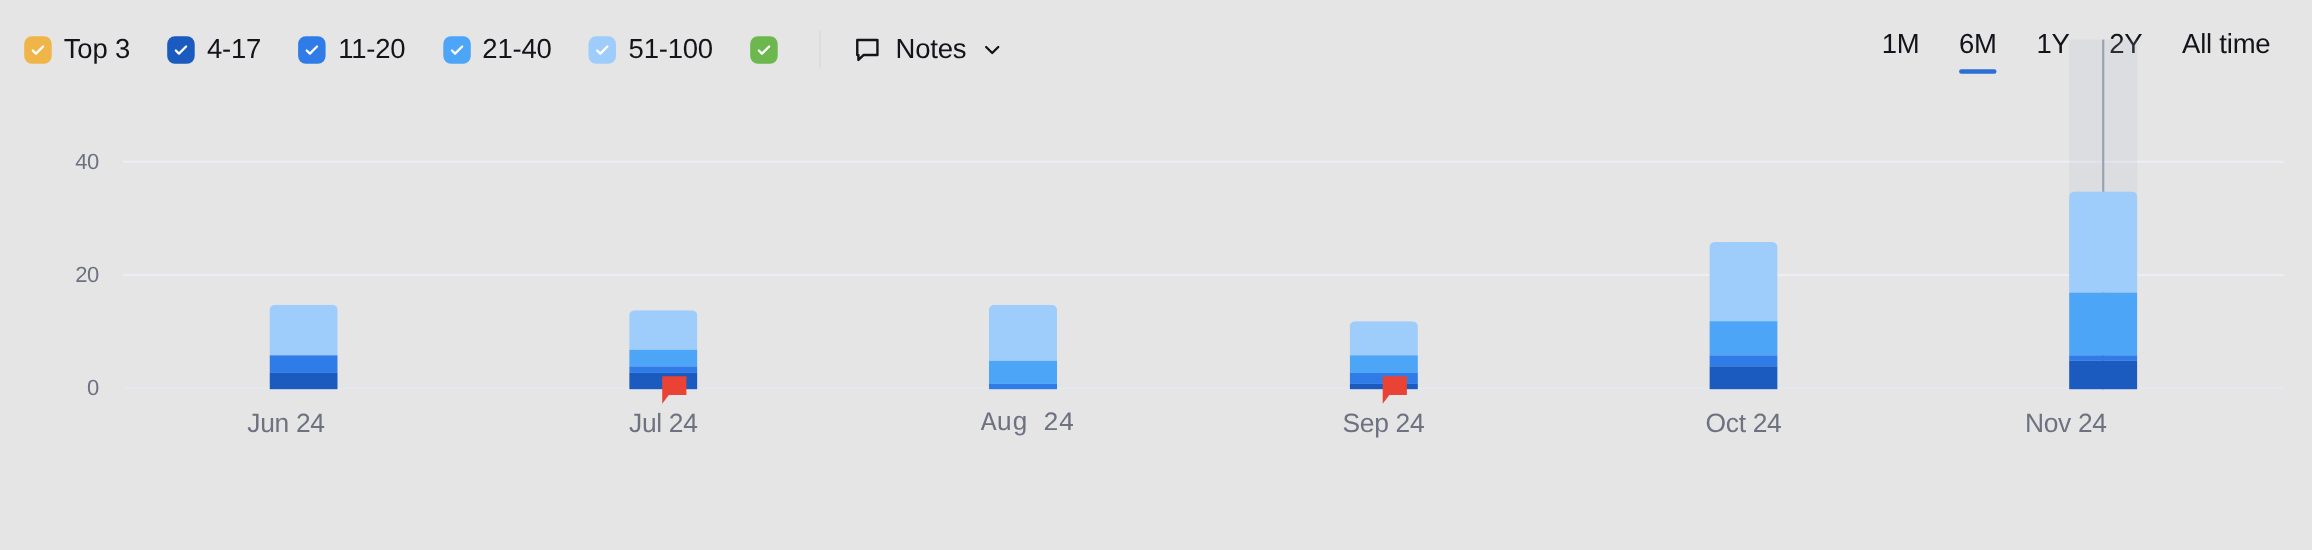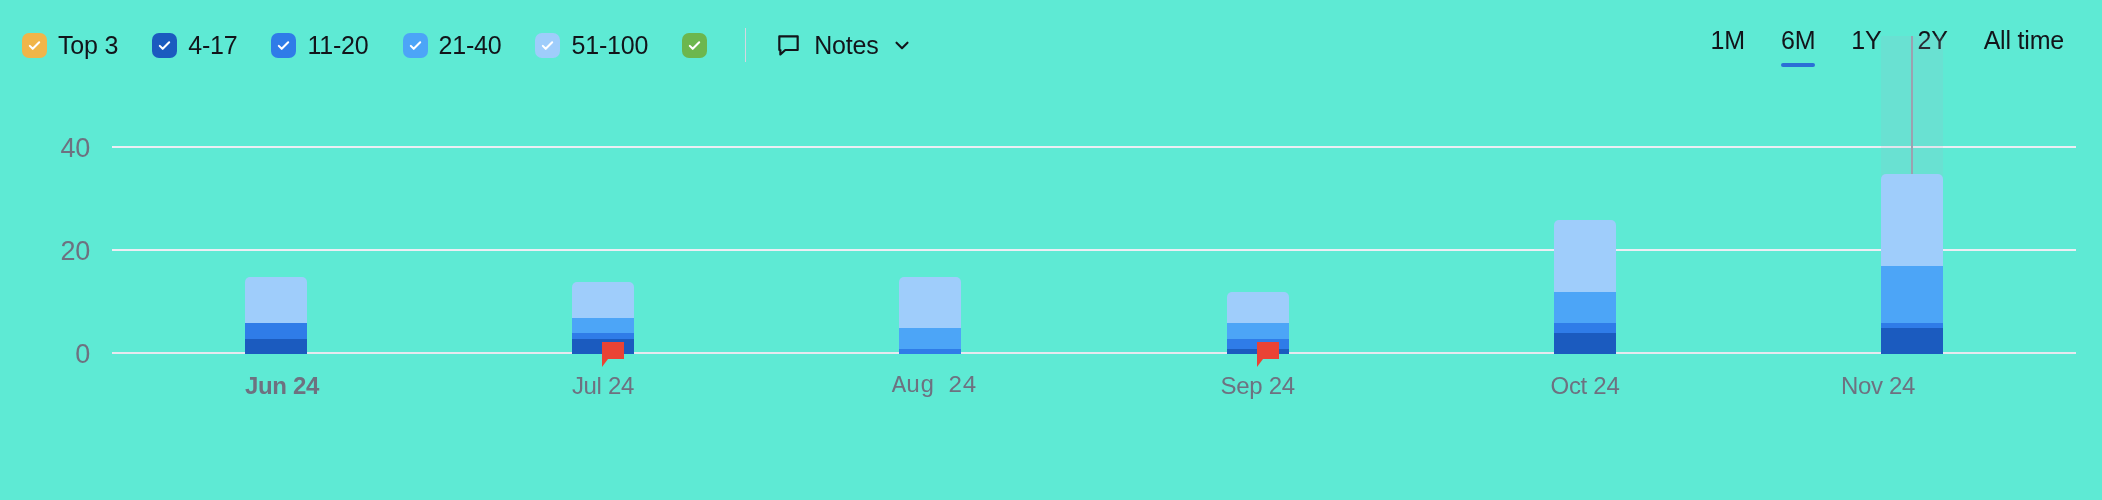--- a/index.html
+++ b/index.html
@@ -6,21 +6,21 @@
   html, body {
     margin: 0; padding: 0;
     width: 2102px; height: 500px;
     background: #ffffff;
     font-family: "Liberation Sans", sans-serif;
     overflow: hidden;
   }
   #app {
     position: relative;
     width: 2102px; height: 500px;
-    background: #5eead4;
+    background: #e5e5e5;
   }
 
   
   .toolbar {
     position: absolute;
     left: 0; top: 0;
     width: 2102px; height: 86px;
     display: flex;
     align-items: flex-start;
     padding: 28px 28px 0 22px;
@@ -121,21 +121,21 @@
     position: absolute;
     left: 0; right: 0;
     height: 2px;
     background: #eceef4;
   }
   .gridline.zero { background: #e6e8ef; }
   .ylabels { position: absolute; left: 0; top: 0; width: 112px; height: 268px; }
   .ylabel {
     position: absolute;
     right: 22px;
-    font-size: 27px;
+    font-size: 20px;
     color: #6e7180;
     letter-spacing: -0.3px;
     transform: translateY(-50%);
     white-space: nowrap;
   }
 
   .bars {
     position: absolute;
     left: 112px; top: 0;
     right: 26px;
@@ -348,21 +348,21 @@
           <div class="hoverline" style="left: 30px;"></div>
           <div class="bar" style="height: 180.385px;">
             <div class="seg" style="height: 25.7692px; background: rgb(27, 91, 191);"></div>
             <div class="seg" style="height: 5.15385px; background: rgb(47, 124, 232);"></div>
             <div class="seg" style="height: 56.6923px; background: rgb(76, 165, 247);"></div>
             <div class="seg" style="height: 92.7692px; background: rgb(159, 205, 251);"></div>
           </div>
         </div>
       </div>
     <div class="xlabels">
-        <div class="xlabel" style="left: 170px; font-weight: bold;">Jun 24</div>
+        <div class="xlabel" style="left: 148px;">Jun 24</div>
         <div class="xlabel" style="left: 491px;">Jul 24</div>
         <div class="xlabel" style="left: 822px; font-family: Liberation Mono, monospace;">Aug 24</div>
         <div class="xlabel" style="left: 1145.67px;">Sep 24</div>
         <div class="xlabel" style="left: 1473px;">Oct 24</div>
         <div class="xlabel" style="left: 1766px;">Nov 24</div>
       </div>
   </div>
 
 </div>
 

